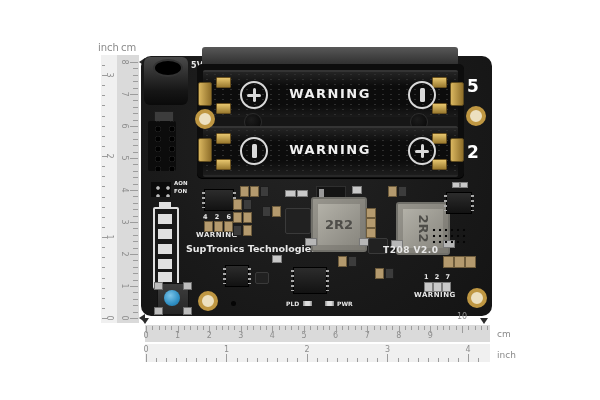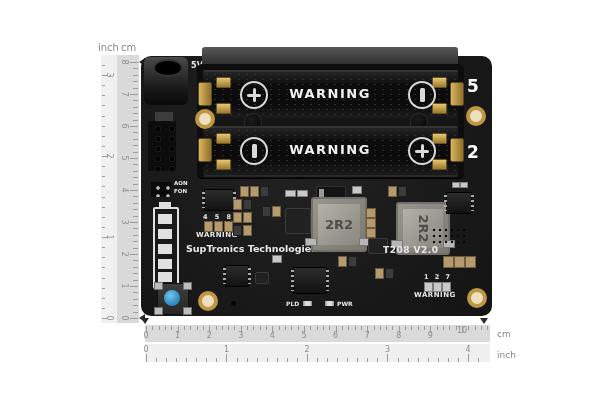--- a/index.html
+++ b/index.html
@@ -159,21 +159,21 @@
   <div class="silk" style="left:174px;top:188px;font-size:5.5px;">FON</div>
   <div class="batt-ic"></div>
   <div class="batt-nub"></div>
   <div class="bbar" style="top:214px;"></div>
   <div class="bbar" style="top:229px;"></div>
   <div class="bbar" style="top:244px;"></div>
   <div class="bbar" style="top:259px;"></div>
   <div class="bbar" style="top:272px;"></div>
 
   <div class="ic" style="left:204px;top:189px;width:28px;height:20px;"></div>
-  <div class="silk" style="left:203px;top:213px;font-size:6.5px;letter-spacing:2.5px;">4 5 8</div>
+  <div class="silk" style="left:203px;top:213px;font-size:6.5px;letter-spacing:2.5px;">4 2 6</div>
   <div class="smd" style="left:204px;top:221px;"></div>
   <div class="smd" style="left:214px;top:221px;"></div>
   <div class="smd" style="left:224px;top:221px;"></div>
   <div class="silk" style="left:196px;top:231px;font-size:7px;letter-spacing:.5px;">WARNING</div>
   <div class="silk" style="left:186px;top:243px;font-size:9.5px;">SupTronics Technologies</div>
 
   <div class="diode"></div>
   <div class="qfn" style="left:285px;top:208px;width:24px;height:24px;"></div>
   <div class="ind" style="left:311px;top:197px;width:52px;height:51px;">
       <span>2R2</span>
@@ -324,21 +324,21 @@
     <div class="rnum ctr" style="left: 146px; top: 331px;">0</div>
     <div class="rnum ctr" style="left: 177.6px; top: 331px;">1</div>
     <div class="rnum ctr" style="left: 209.2px; top: 331px;">2</div>
     <div class="rnum ctr" style="left: 240.8px; top: 331px;">3</div>
     <div class="rnum ctr" style="left: 272.4px; top: 331px;">4</div>
     <div class="rnum ctr" style="left: 304px; top: 331px;">5</div>
     <div class="rnum ctr" style="left: 335.6px; top: 331px;">6</div>
     <div class="rnum ctr" style="left: 367.2px; top: 331px;">7</div>
     <div class="rnum ctr" style="left: 398.8px; top: 331px;">8</div>
     <div class="rnum ctr" style="left: 430.4px; top: 331px;">9</div>
-    <div class="rnum ctr" style="left: 462px; top: 326px;">10</div>
+    <div class="rnum ctr" style="left: 462px; top: 312px;">10</div>
     <div class="rnum ctr" style="left: 146px; top: 345px;">0</div>
     <div class="rnum ctr" style="left: 226.5px; top: 345px;">1</div>
     <div class="rnum ctr" style="left: 307px; top: 345px;">2</div>
     <div class="rnum ctr" style="left: 387.5px; top: 345px;">3</div>
     <div class="rnum ctr" style="left: 468px; top: 345px;">4</div>
     <div class="tick" style="left: 146px; top: 326px; width: 1px; height: 7px;"></div>
     <div class="tick" style="left: 152.32px; top: 326px; width: 1px; height: 4px;"></div>
     <div class="tick" style="left: 158.64px; top: 326px; width: 1px; height: 4px;"></div>
     <div class="tick" style="left: 164.96px; top: 326px; width: 1px; height: 4px;"></div>
     <div class="tick" style="left: 171.28px; top: 326px; width: 1px; height: 4px;"></div>

